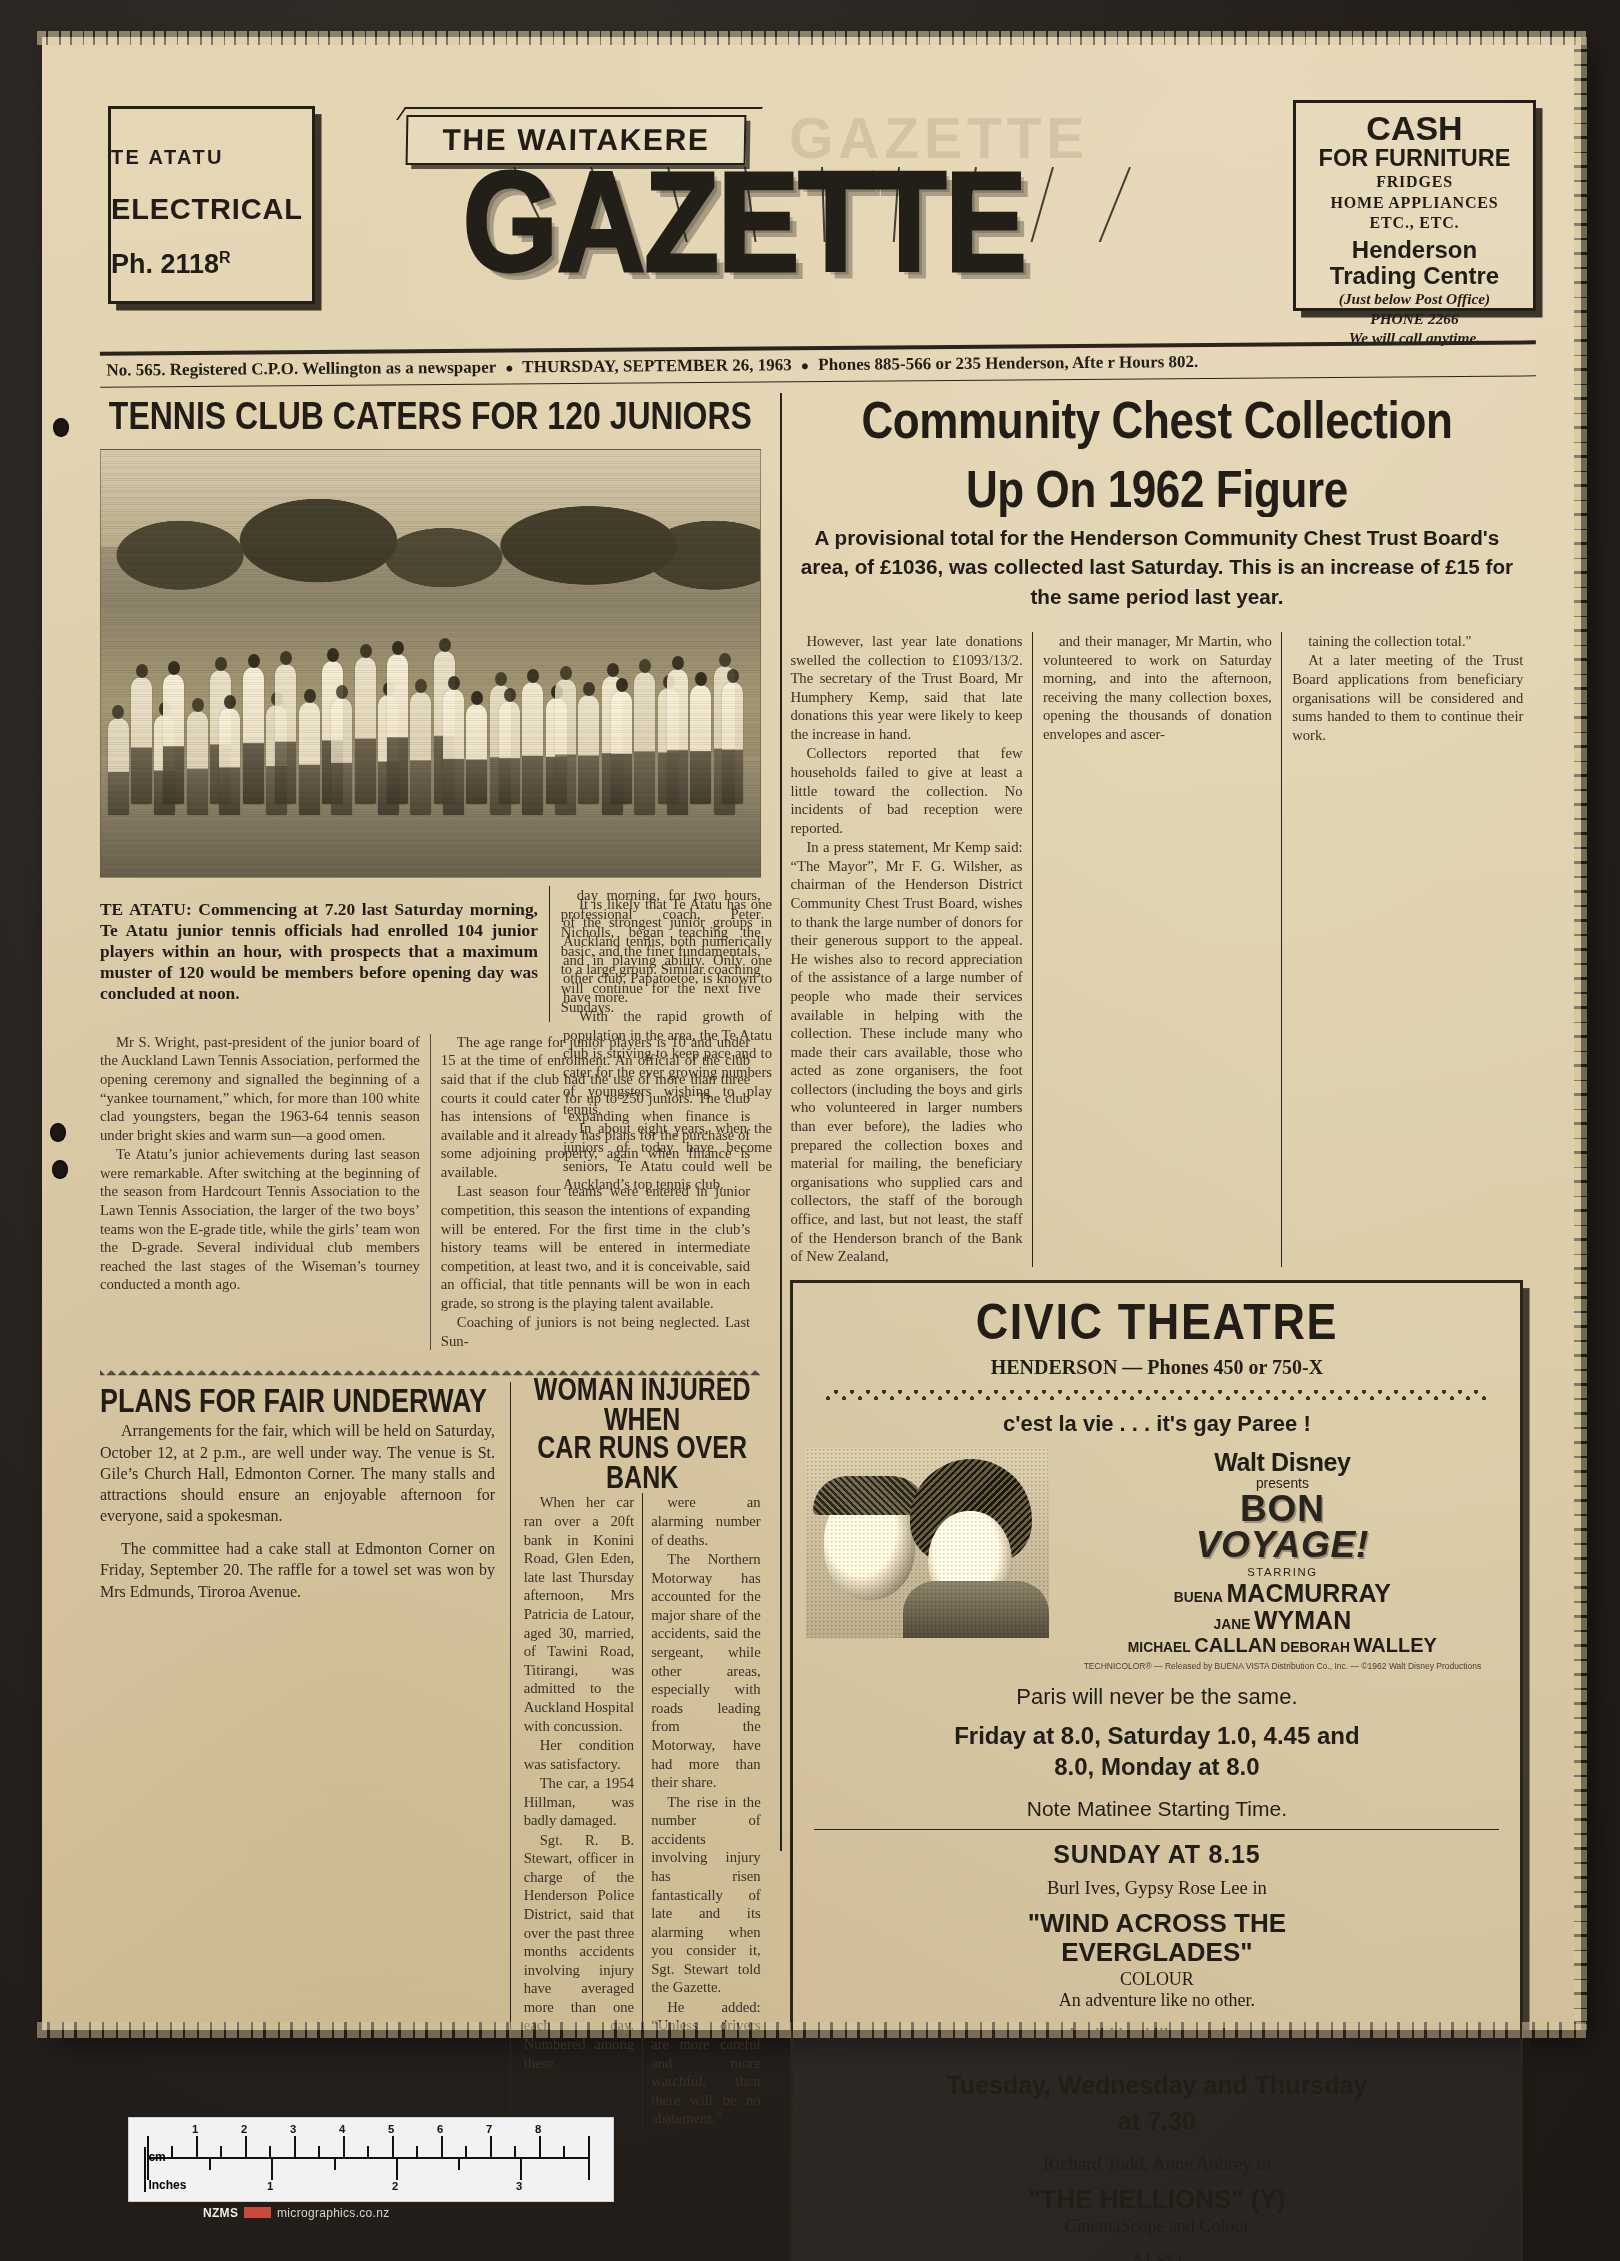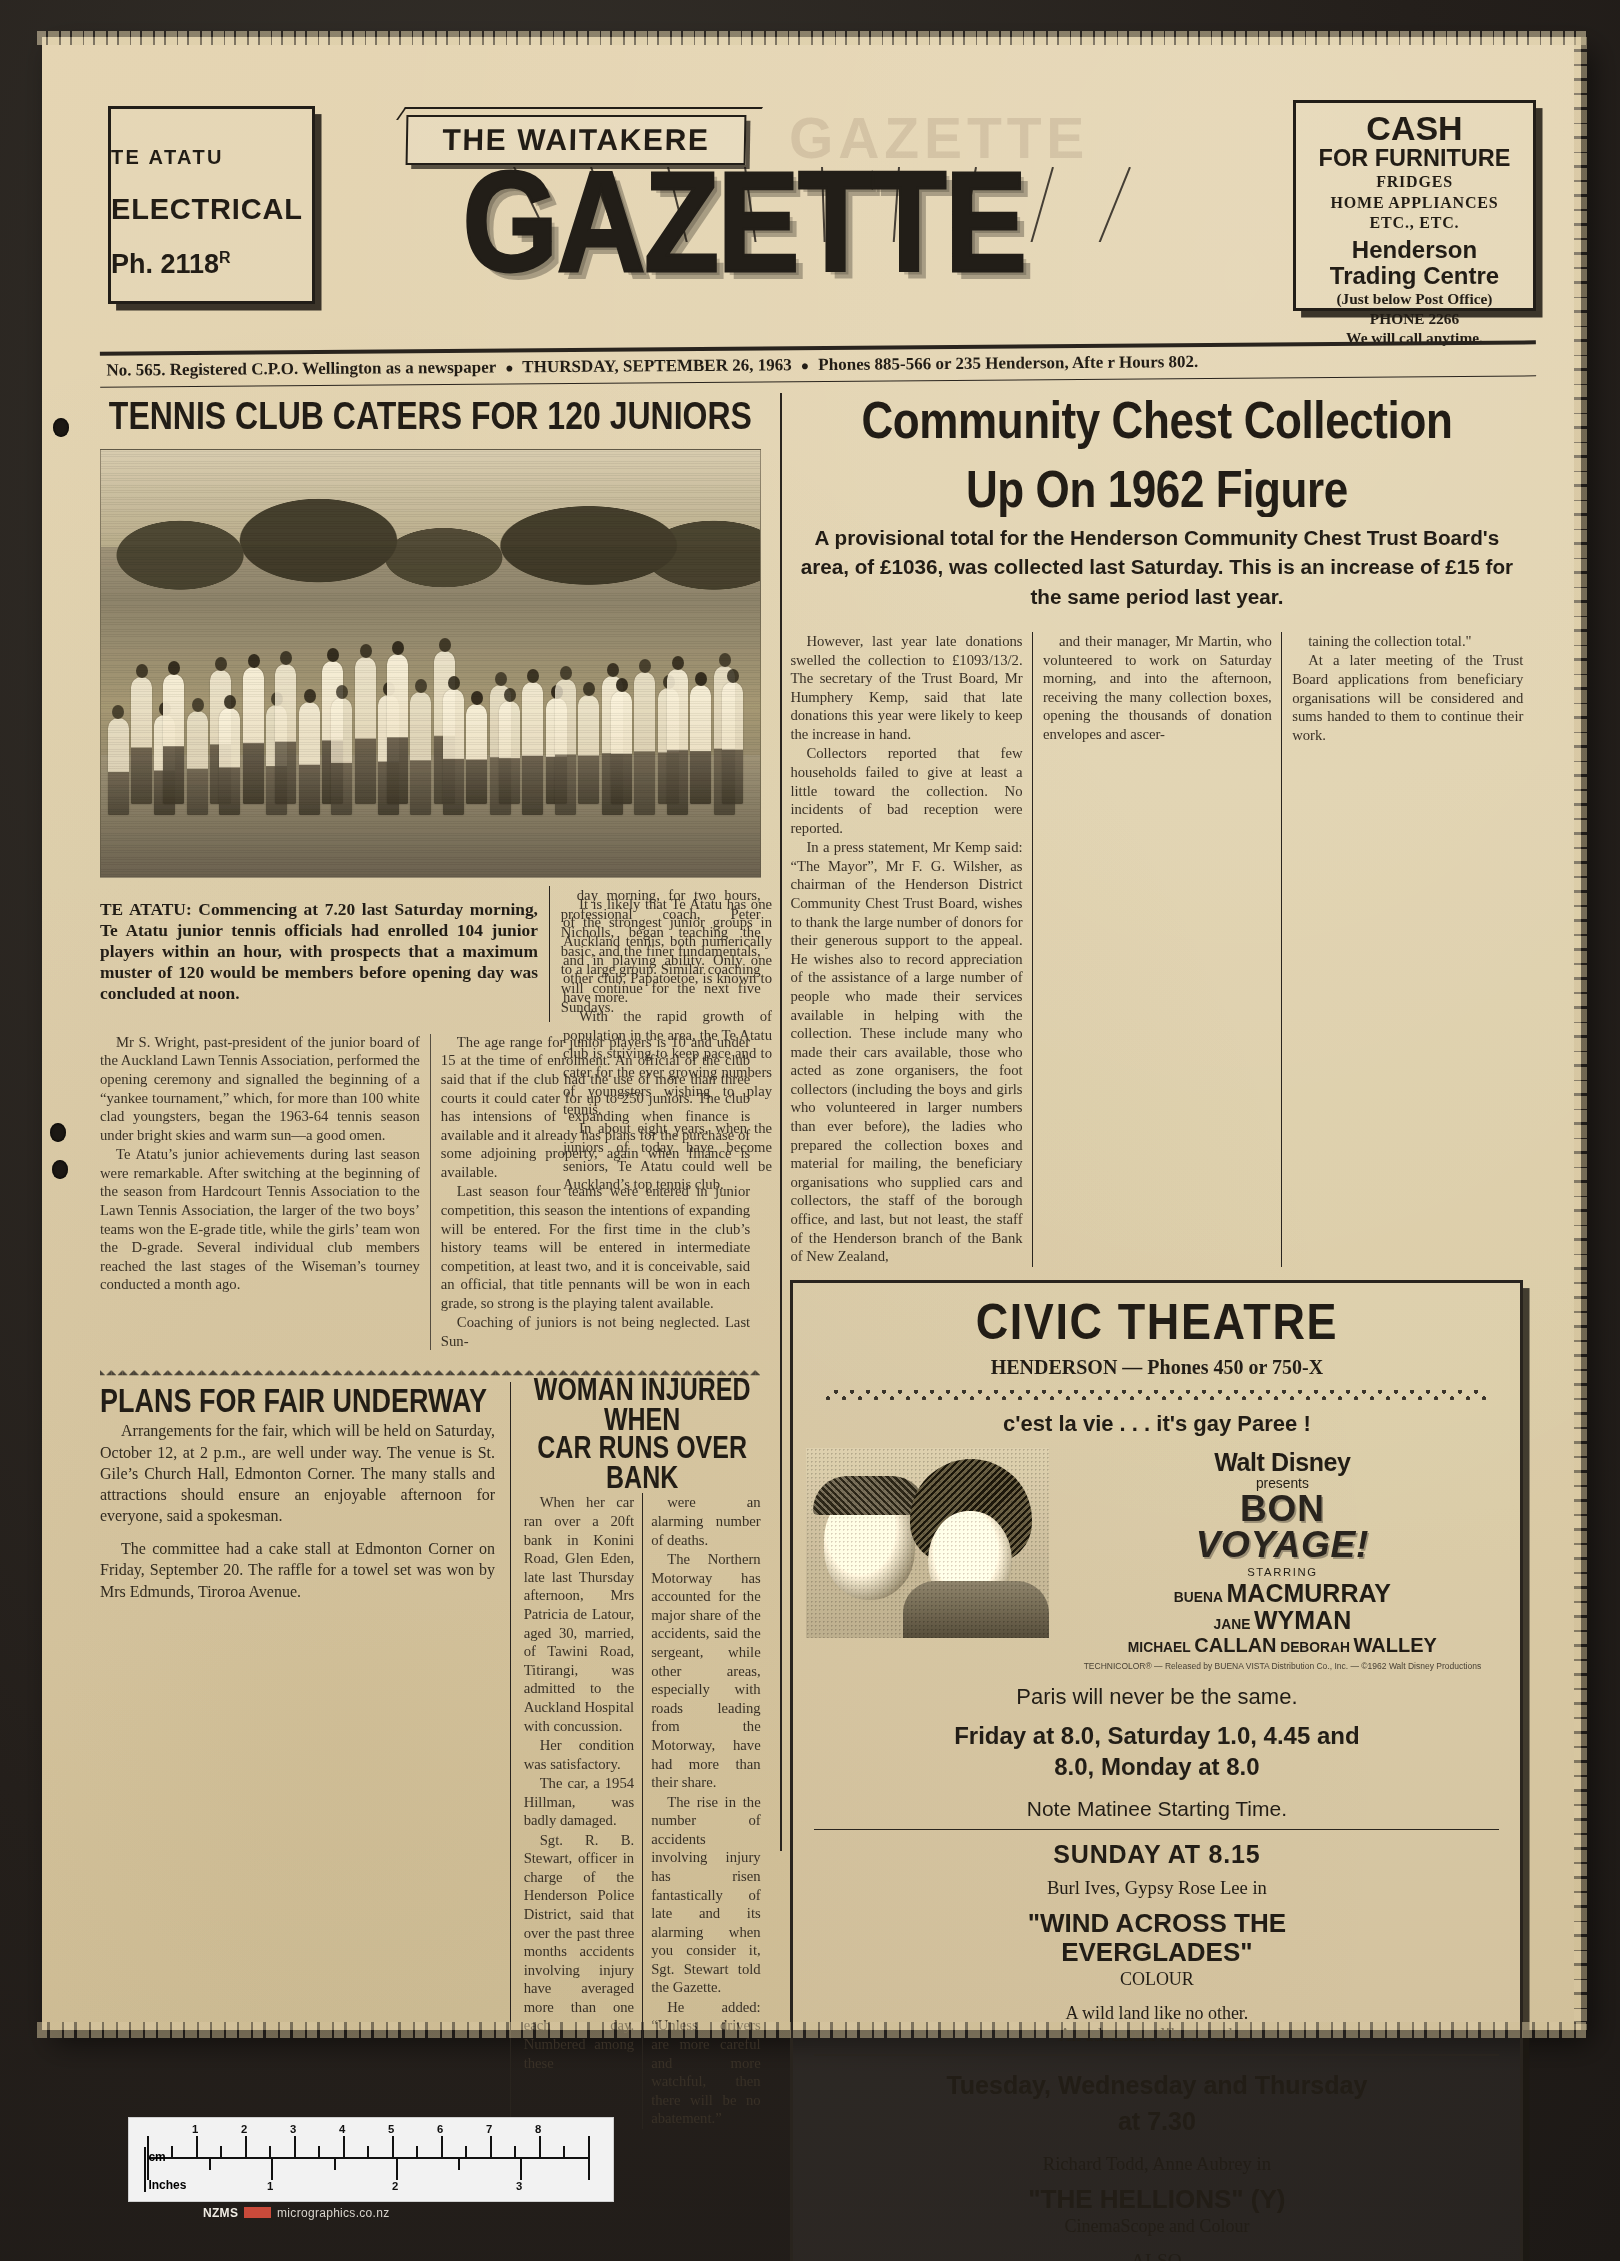--- a/index.html
+++ b/index.html
@@ -70,21 +70,21 @@
   #mast-left .l2{ font-family:"Liberation Sans",sans-serif;font-weight:700;font-size:29px;letter-spacing:0.8px;margin-top:24px;}
   #mast-left .l3{ font-family:"Liberation Sans",sans-serif;font-weight:700;font-size:27px;margin-top:23px;}
   #mast-left .l3 sup{ font-size:16px; }
 
   #mast-right{ right:0px; top:18px; width:243px; height:211px; padding:6.5px 4.9px 0; text-align:center; line-height:1.06;}
   #mast-right .cash{ font-family:"Liberation Sans",sans-serif;font-weight:700;font-size:34px;letter-spacing:0px;}
   #mast-right .forfurn{ font-family:"Liberation Sans",sans-serif;font-weight:700;font-size:23.5px;margin-top:0.8px;}
   #mast-right .sm{ font-family:"Liberation Serif",serif;font-weight:700;font-size:16px;letter-spacing:0.8px;margin-top:3.2px;}
   #mast-right .hd{ font-family:"Liberation Sans",sans-serif;font-weight:700;font-size:24px;margin-top:4.9px;}
   #mast-right .tc{ font-family:"Liberation Sans",sans-serif;font-weight:700;font-size:24px;margin-top:0.8px;}
-  #mast-right .tiny{ font-family:"Liberation Serif",serif;font-weight:700;font-size:15.4px;margin-top:3.2px;}
+  #mast-right .tiny{ font-family:"Liberation Serif",serif;font-weight:700;font-size:15.4px;margin-top:3.2px;font-style:italic;}
 
   
   #nameplate{ position:absolute; left:235px; top:14.6px; width:818px; height:219px; }
   #plate-bar{
     position:absolute; left:71px; top:18px; width:340px; height:50px;
     border:2.4px solid #24201a; background:rgba(255,255,255,0.12);
     display:flex;align-items:center;justify-content:center;
     transform:skewX(-1deg);
     box-shadow:4.9px 4.9px 0 -0.8px rgba(30,26,20,.7);
   }
@@ -575,22 +575,22 @@
           <div class="times">Friday at 8.0, Saturday 1.0, 4.45 and</div>
           <div class="times">8.0, Monday at 8.0</div>
           <div class="note">Note Matinee Starting Time.</div>
           <div class="thin-rule"></div>
 
           <div class="sunday">SUNDAY AT 8.15</div>
           <div class="cast">Burl Ives, Gypsy Rose Lee in</div>
           <div class="bigtitle">"WIND ACROSS THE</div>
           <div class="bigtitle" style="margin-top:0">EVERGLADES"</div>
           <div class="colour">COLOUR</div>
+          <div class="blurb" style="margin-top:0">An adventure like no other.</div>
           <div class="blurb">A wild land like no other.</div>
-          <div class="blurb" style="margin-top:0">An adventure like no other.</div>
           <div class="thin-rule"></div>
 
           <div class="days">Tuesday, Wednesday and Thursday</div>
           <div class="days" style="margin-top:3.2px">at 7.30</div>
           <div class="cast" style="margin-top:16px">Richard Todd, Anne Aubrey in</div>
           <div class="bigtitle">"THE HELLIONS"  (Y)</div>
           <div class="colour">CinemaScope and Colour</div>
           <div class="also">— ALSO —</div>
 
         </div>

